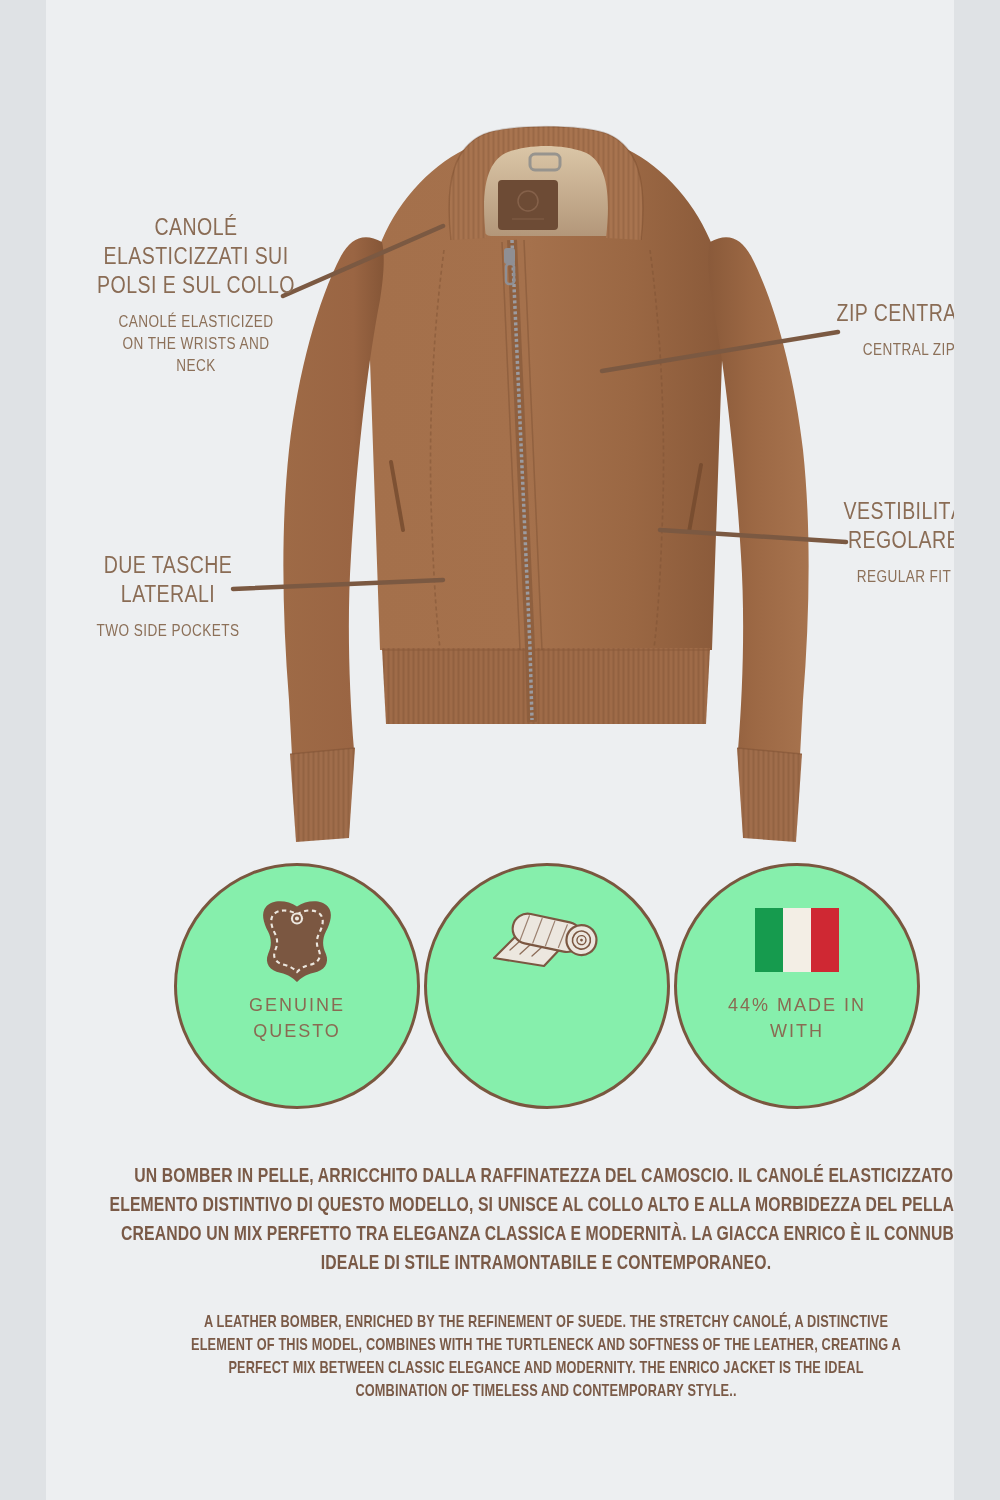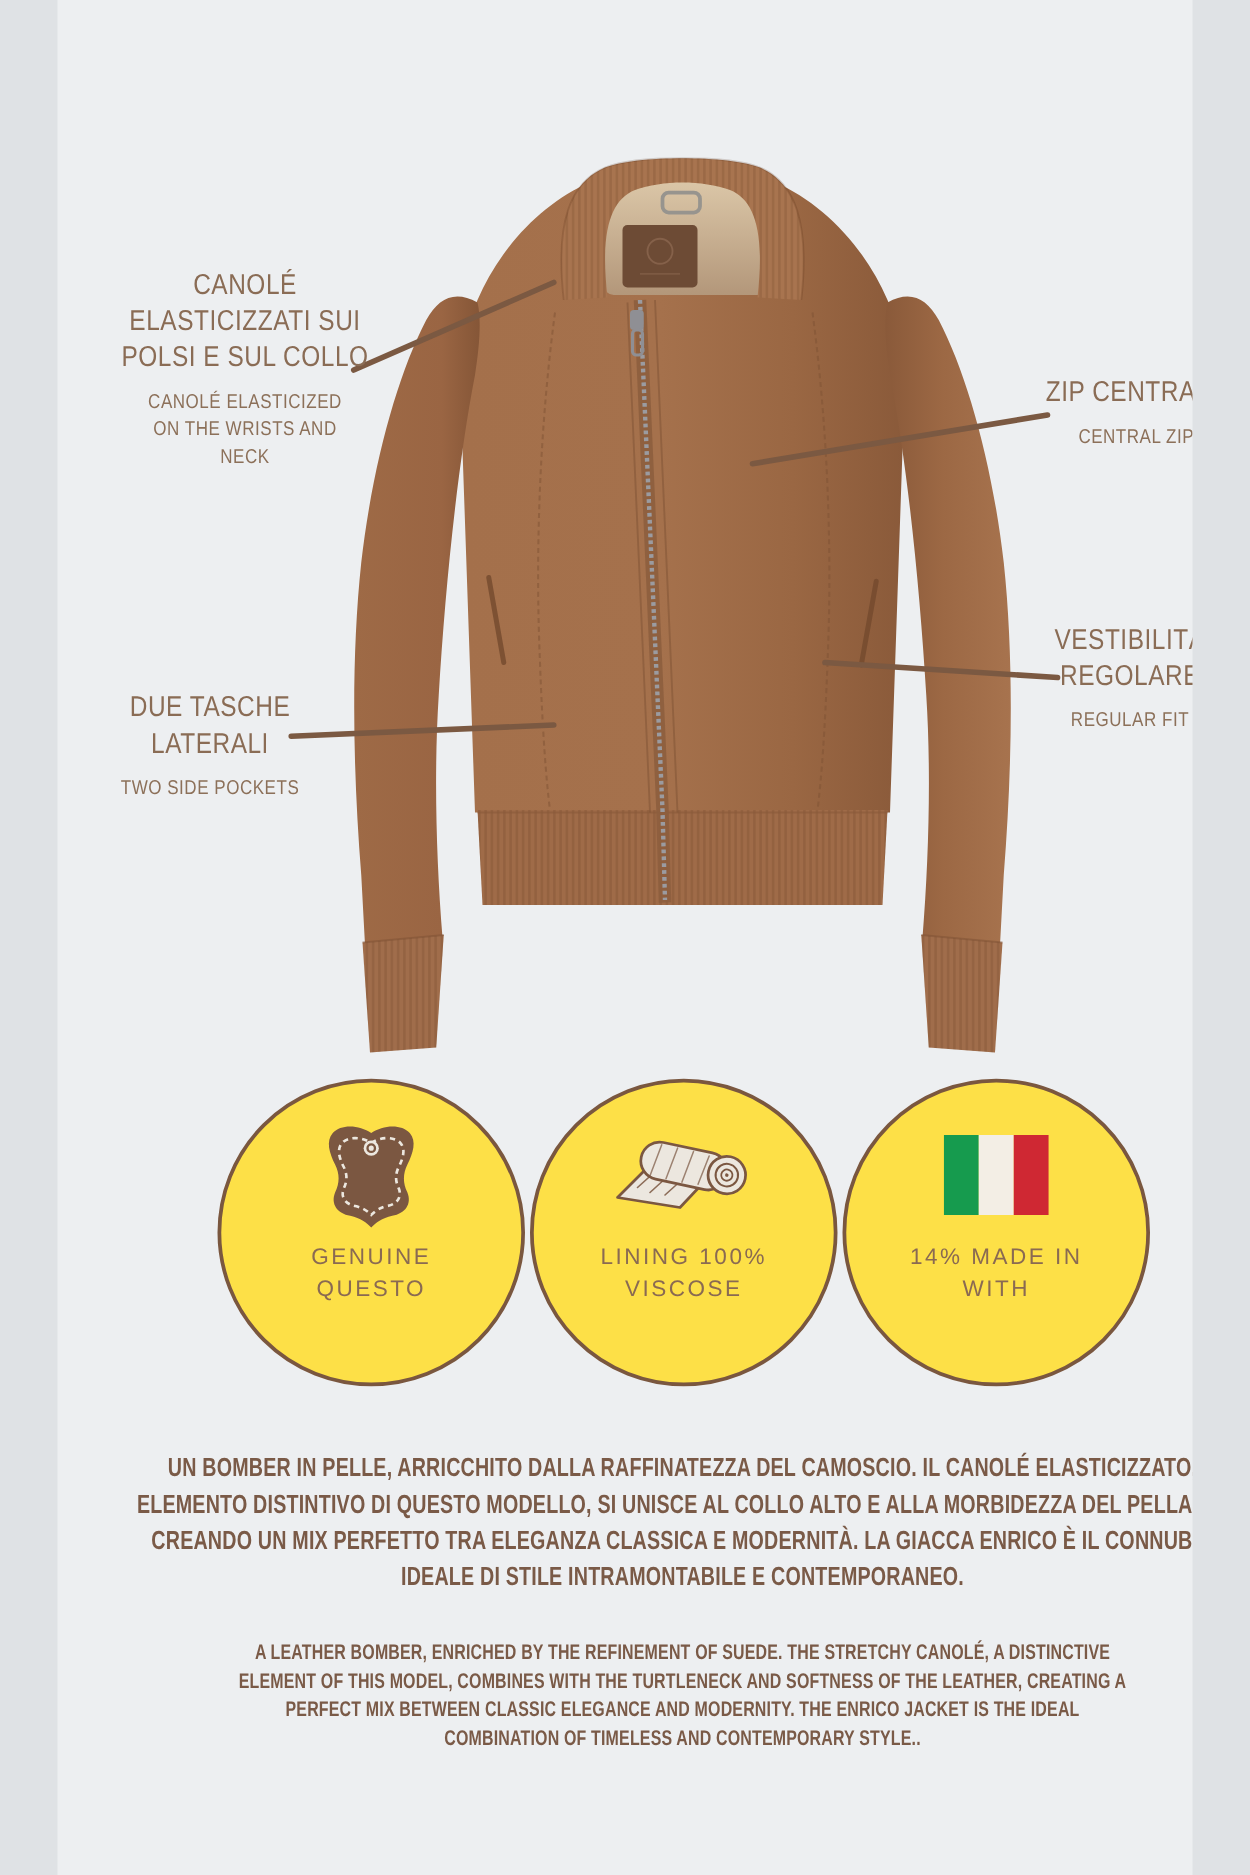--- a/index.html
+++ b/index.html
@@ -15,21 +15,21 @@
   .co-sub{font-size:16px;line-height:22px;letter-spacing:0.5px;margin-top:11px;color:#8c7059;}
   .co-a{left:10px;top:213px;width:280px;}
   .co-b{left:753px;top:299px;width:220px;}
   .co-c{left:748px;top:497px;width:220px;}
   .co-d{left:12px;top:551px;width:220px;}
 
   
   .badges{position:absolute;left:128px;top:863px;display:flex;gap:4px;z-index:2;}
   .badge{
     width:246px;height:246px;box-sizing:border-box;border-radius:50%;
-    border:3px solid #7a573f;background:#fde047;
+    border:3px solid #7a573f;background:#86efac;
     display:flex;flex-direction:column;align-items:center;
   }
   .badge-icon{height:100px;margin-top:24px;display:flex;align-items:center;justify-content:center;}
   .badge-label{margin-top:2px;font-size:18px;line-height:26px;letter-spacing:2px;color:#8a6a52;text-align:center;}
 
   
   .para{position:absolute;z-index:2;text-align:center;font-weight:bold;color:#7a5a47;transform:scaleX(0.75);transform-origin:center top;letter-spacing:0.2px;}
   .para-it{left:-87px;width:1174px;top:1160px;font-size:21px;line-height:29px;}
   .para-en{left:13px;width:974px;top:1310px;font-size:17px;line-height:23px;}
 </style>
@@ -196,36 +196,32 @@
           <g transform="rotate(12 62 38)">
             <rect x="26" y="22" width="70" height="30" rx="15" fill="#ece7df" stroke-width="2.2"></rect>
             <path d="M40,24 l-4,26 M53,24 l-4,26 M66,24 l-4,26 M79,25 l-4,24" stroke-width="1.2" opacity="0.7"></path>
             <circle cx="96" cy="37" r="15" fill="#ece7df" stroke-width="2.2"></circle>
             <circle cx="96" cy="37" r="9" stroke-width="1.6"></circle>
             <circle cx="96" cy="37" r="4.5" stroke-width="1.4"></circle>
             <circle cx="96" cy="37" r="1.4" fill="#7b5741" stroke="none"></circle>
           </g>
         </svg>
       </div>
-      <div class="badge-label">
-        <div>LINING 100%</div>
-        <div>VISCOSE</div>
-      </div>
     </div>
 
     <div class="badge">
       <div class="badge-icon">
         <svg width="84" height="64" viewBox="0 0 84 64">
           <rect x="0" y="0" width="28" height="64" fill="#169b4e"></rect>
           <rect x="28" y="0" width="28" height="64" fill="#f3eee5"></rect>
           <rect x="56" y="0" width="28" height="64" fill="#cf2833"></rect>
         </svg>
       </div>
       <div class="badge-label">
-        <div>14% MADE IN</div>
+        <div>44% MADE IN</div>
         <div>WITH</div>
       </div>
     </div>
 
   </div>
 
   <div class="para para-it">UN BOMBER IN PELLE, ARRICCHITO DALLA RAFFINATEZZA DEL CAMOSCIO. IL CANOLÉ ELASTICIZZATO, ELEMENTO DISTINTIVO DI QUESTO MODELLO, SI UNISCE AL COLLO ALTO E ALLA MORBIDEZZA DEL PELLAME, CREANDO UN MIX PERFETTO TRA ELEGANZA CLASSICA E MODERNITÀ. LA GIACCA ENRICO È IL CONNUBIO IDEALE DI STILE INTRAMONTABILE E CONTEMPORANEO.</div>
   <div class="para para-en">A LEATHER BOMBER, ENRICHED BY THE REFINEMENT OF SUEDE. THE STRETCHY CANOLÉ, A DISTINCTIVE ELEMENT OF THIS MODEL, COMBINES WITH THE TURTLENECK AND SOFTNESS OF THE LEATHER, CREATING A PERFECT MIX BETWEEN CLASSIC ELEGANCE AND MODERNITY. THE ENRICO JACKET IS THE IDEAL COMBINATION OF TIMELESS AND CONTEMPORARY STYLE..</div>
 
 </div>

